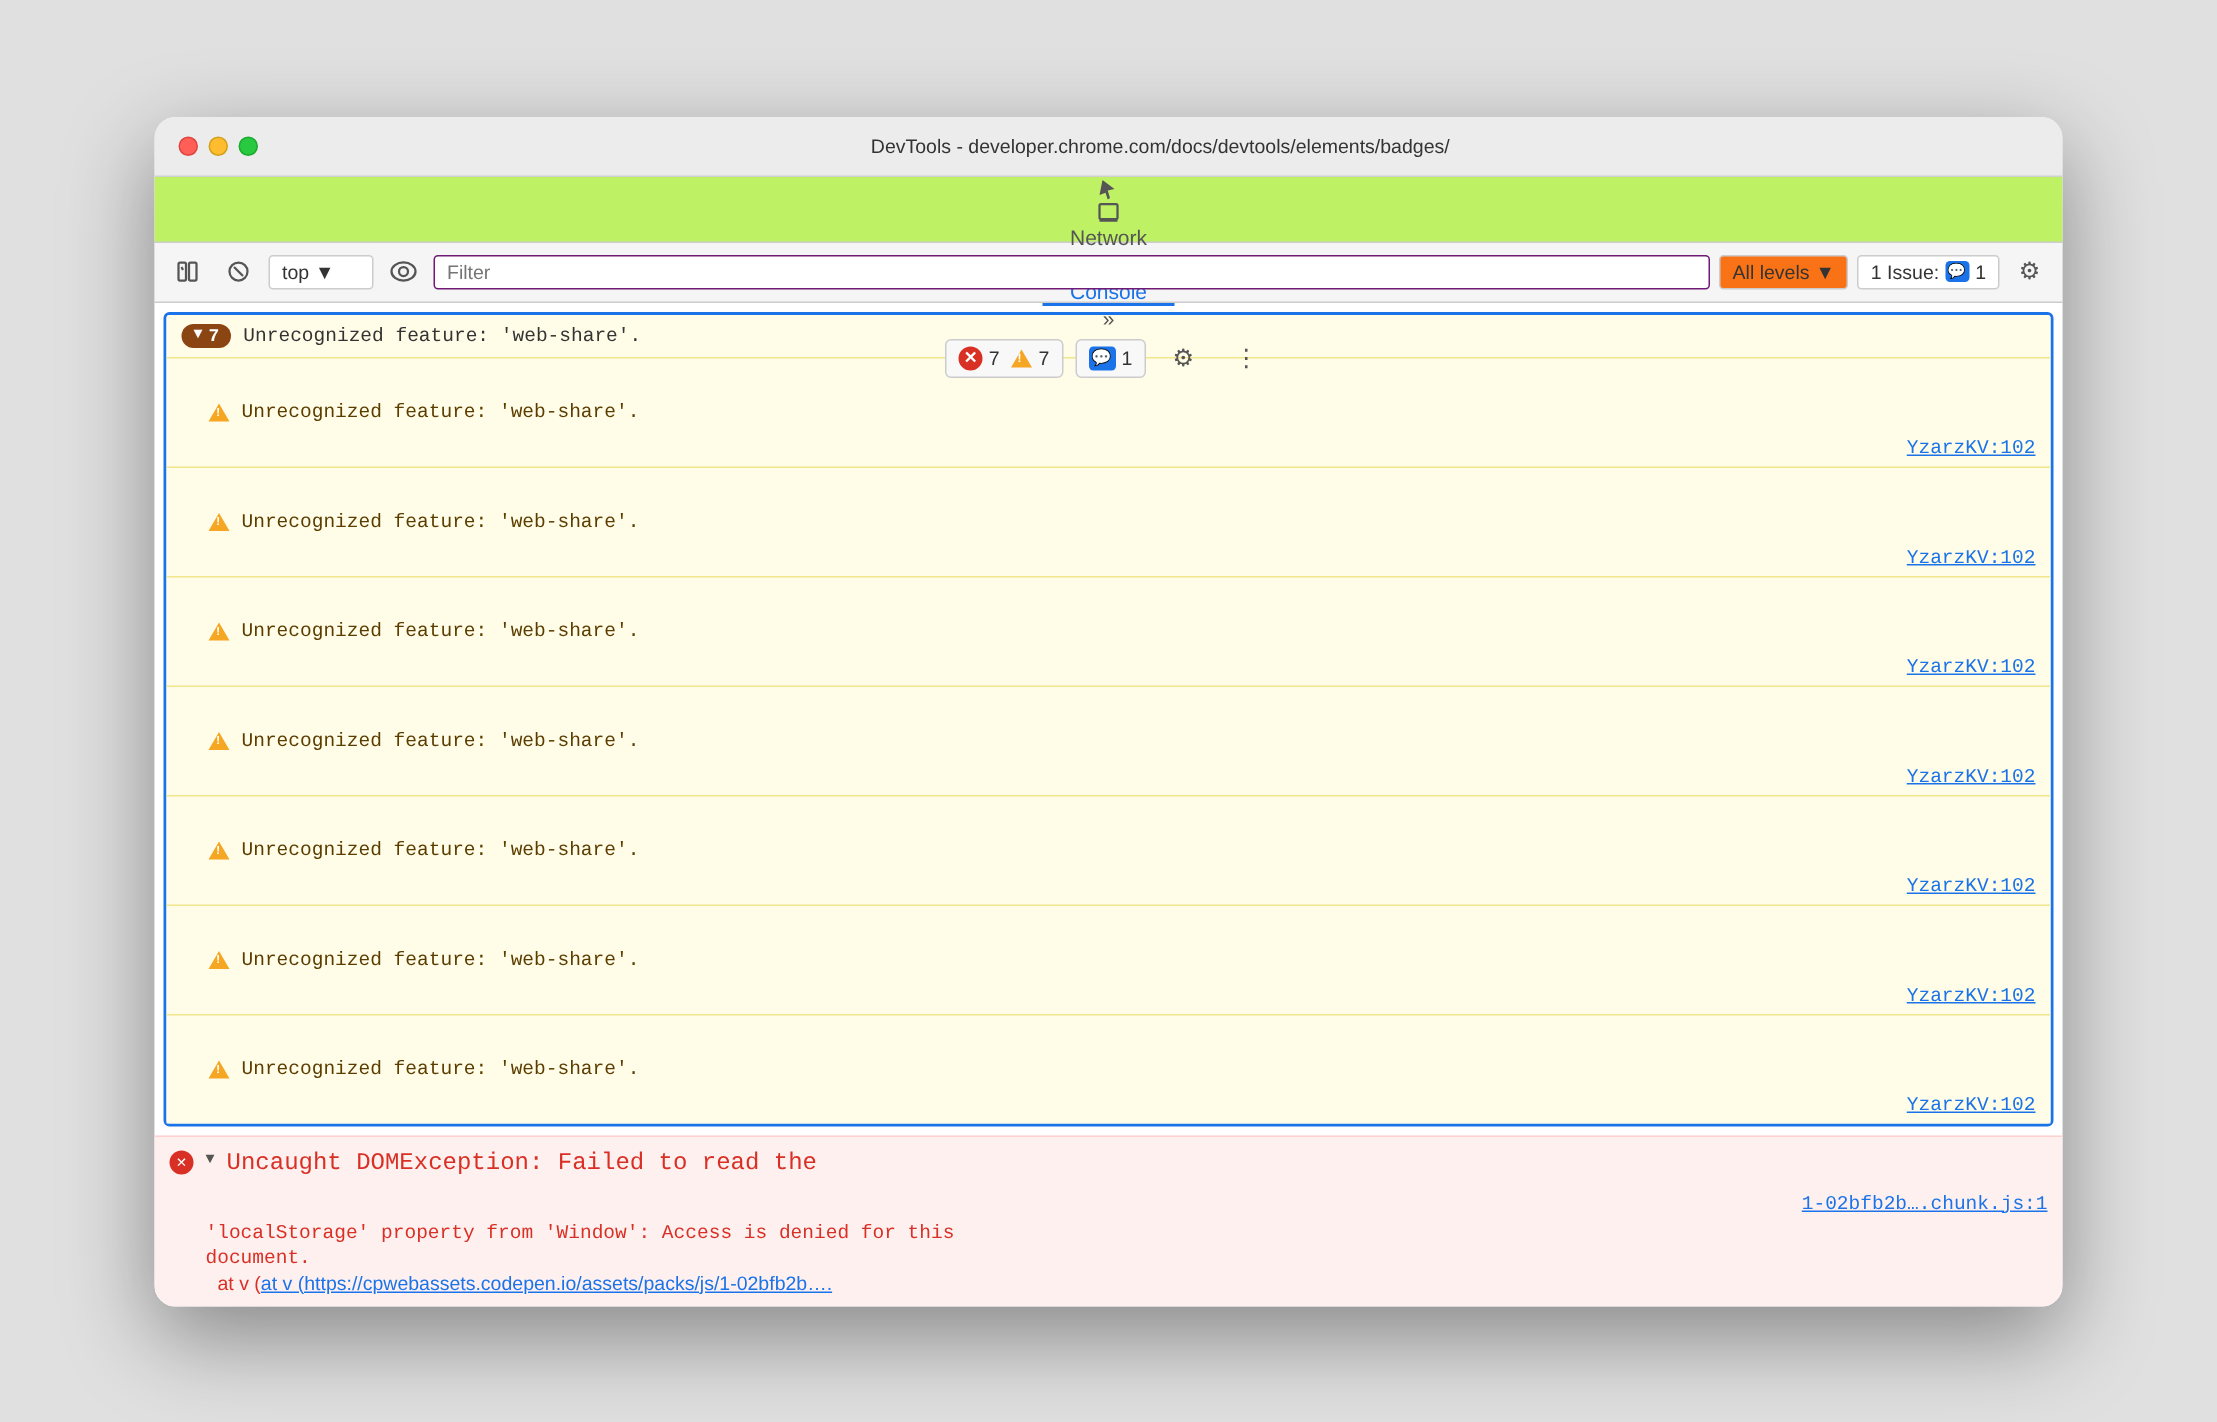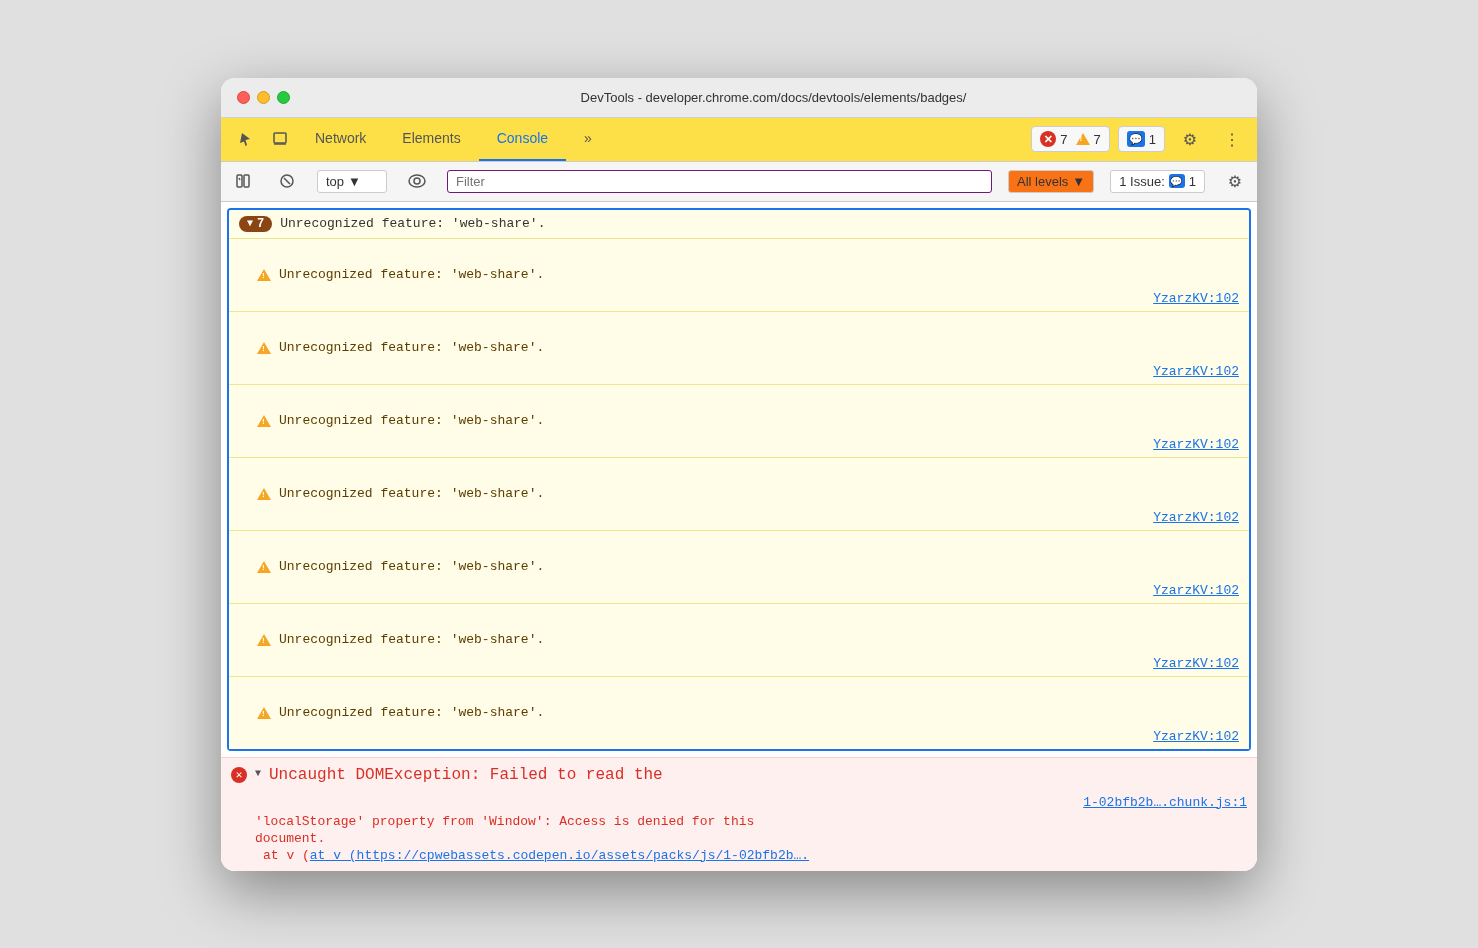--- a/index.html
+++ b/index.html
@@ -7,21 +7,21 @@
     body {
       background: #e0e0e0;
       display: flex;
       align-items: center;
       justify-content: center;
       min-height: 100vh;
       font-family: -apple-system, BlinkMacSystemFont, 'Segoe UI', sans-serif;
     }
 
     .window {
-      width: 1036px;
+      width: 1272px;
       background: #f5f5f5;
       border-radius: 14px;
       box-shadow: 0 20px 60px rgba(0,0,0,0.4);
       overflow: hidden;
     }
 
     
     .title-bar {
       background: #ececec;
       border-bottom: 1px solid #d0d0d0;
@@ -50,27 +50,28 @@
     .title-text {
       flex: 1;
       text-align: center;
       font-size: 13px;
       color: #333;
       font-weight: 500;
     }
 
     
     .devtools-tabs {
-      background: #fde047;
+      background: #bef264;
       border-bottom: 1px solid #ccc;
       display: flex;
       align-items: center;
       padding: 0 8px;
       height: 44px;
       gap: 0;
+      flex-direction: column;
     }
 
     .dt-icon-btn {
       width: 34px;
       height: 34px;
       display: flex;
       align-items: center;
       justify-content: center;
       border-radius: 4px;
       cursor: pointer;
@@ -140,21 +141,21 @@
       font-size: 11px;
     }
 
     
     .console-toolbar {
       background: #f5f5f5;
       border-bottom: 1px solid #ccc;
       display: flex;
       align-items: center;
       padding: 4px 8px;
-      gap: 16px;
+      gap: 6px;
       height: 40px;
     }
 
     .ct-btn {
       width: 28px; height: 28px;
       display: flex;
       align-items: center;
       justify-content: center;
       border-radius: 3px;
       cursor: pointer;
@@ -371,21 +372,21 @@
     .error-detail {
       color: #d93025;
       font-family: 'Courier New', monospace;
       font-size: 13px;
       padding-left: 24px;
       margin-top: 2px;
     }
 
     .error-stack {
       color: #d93025;
-      font-family: Liberation Mono, monospace;
+      font-family: Liberation Sans, sans-serif;
       font-size: 13px;
       padding-left: 32px;
       margin-top: 2px;
     }
 
     .error-stack-link {
       color: #1a73e8;
       text-decoration: underline;
       cursor: pointer;
     }

